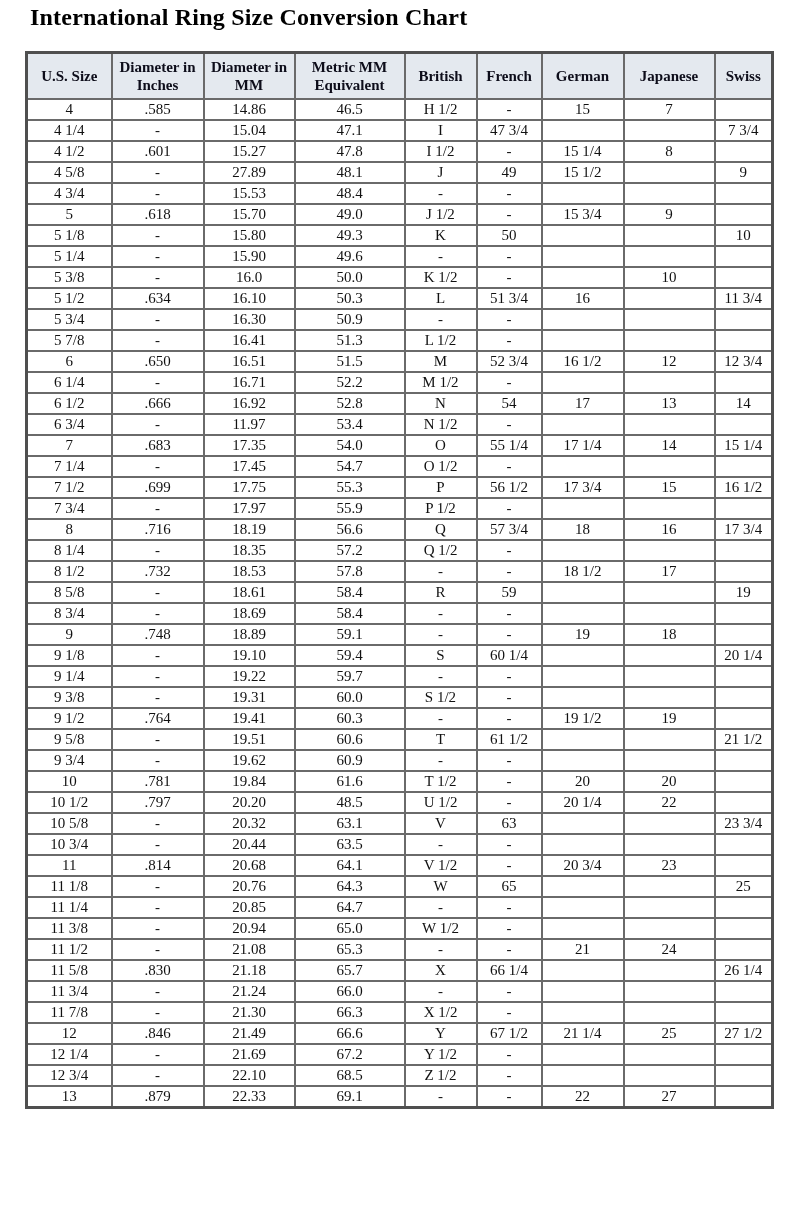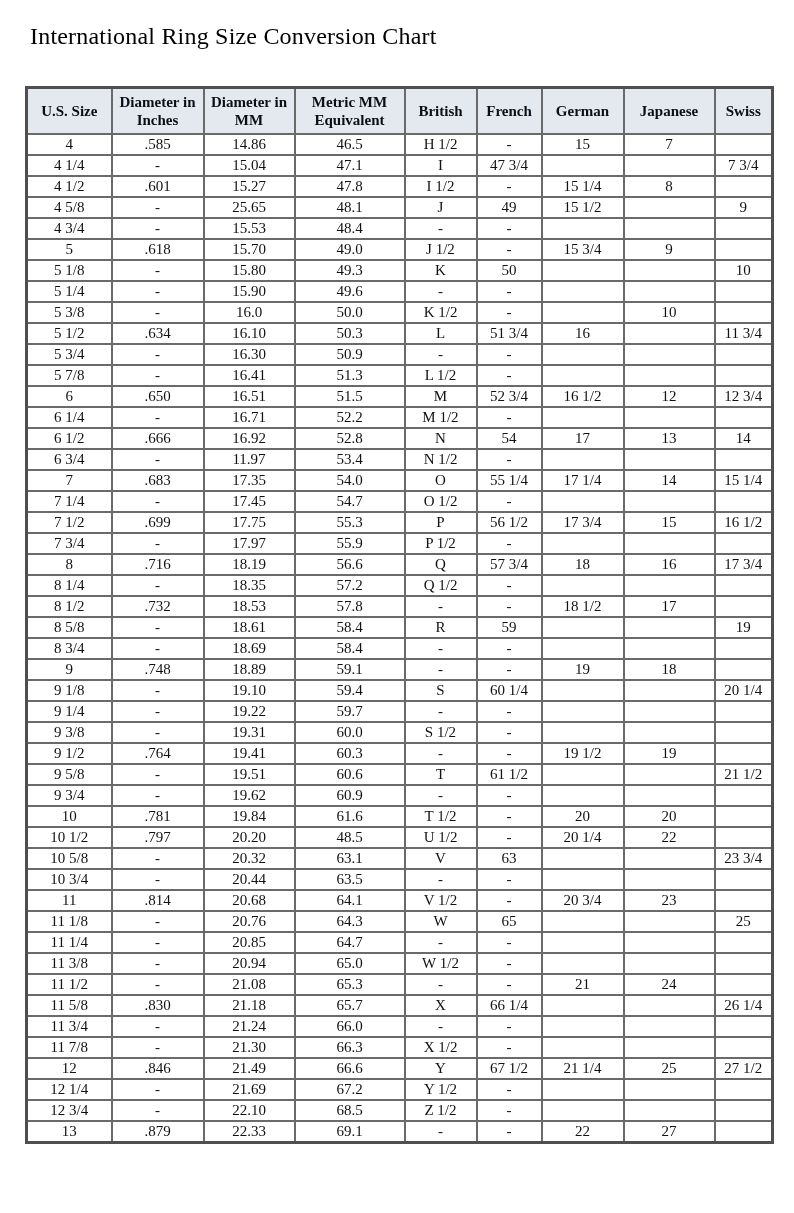--- a/index.html
+++ b/index.html
@@ -17,32 +17,32 @@
     font-family: "Liberation Serif", serif;
     color: var(--text);
   }
   .page {
     width: 794px;
     min-height: 1213px;
     background: var(--page_bg);
   }
   .page-title {
     font-family: "Liberation Serif", serif;
-    font-weight: normal;
+    font-weight: bold;
     font-size: 24px;
     color: #000;
     margin: 0;
-    padding: 23px 0 0 30px;
+    padding: 4px 0 0 30px;
     letter-spacing: 0.2px;
   }
   table.ring-table {
     border-collapse: collapse;
     table-layout: fixed;
     width: 746px;
-    margin: 36px 0 0 25px;
+    margin: 20px 0 0 25px;
     border: 3px solid var(--outer_border);
   }
   table.ring-table th,
   table.ring-table td {
     border: 2px solid var(--border);
     text-align: center;
     vertical-align: middle;
     padding: 0;
     overflow: hidden;
     white-space: nowrap;
@@ -125,21 +125,21 @@
           <td>47.8</td>
           <td>I 1/2</td>
           <td>-</td>
           <td>15 1/4</td>
           <td>8</td>
           <td></td>
         </tr>
         <tr>
           <td>4 5/8</td>
           <td>-</td>
-          <td>25.65</td>
+          <td>27.89</td>
           <td>48.1</td>
           <td>J</td>
           <td>49</td>
           <td>15 1/2</td>
           <td></td>
           <td>9</td>
         </tr>
         <tr>
           <td>4 3/4</td>
           <td>-</td>

